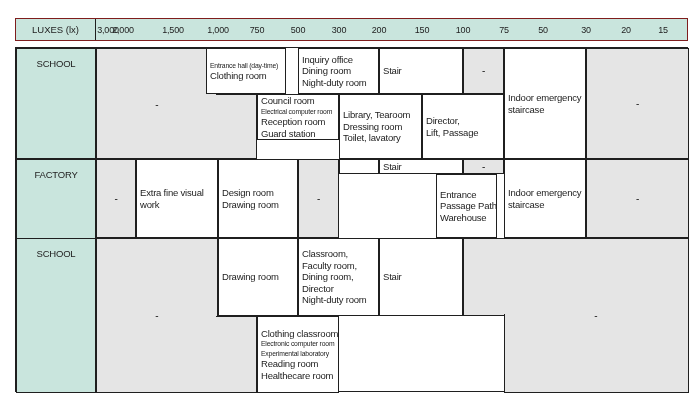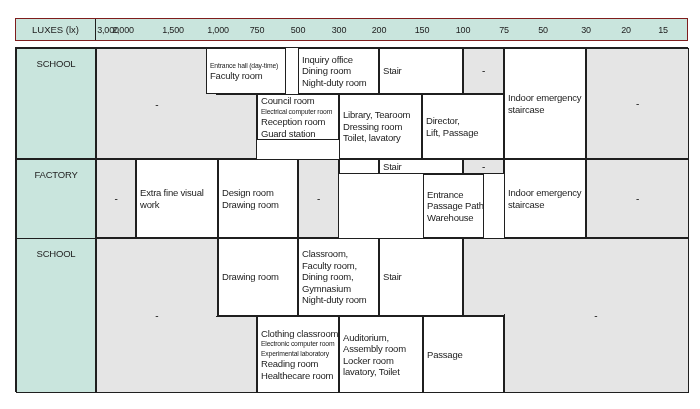--- a/index.html
+++ b/index.html
@@ -59,21 +59,21 @@
     <div class="cell teal rowlbl" style="left:0;top:190px;width:80px;height:155px">
       <span>SCHOOL</span>
     </div>
 
     <div class="cell gray" style="left:80px;top:0;width:122px;height:111px"></div>
     <div class="cell gray nb-l" style="left:200px;top:46px;width:41px;height:65px"></div>
     <span class="dashfloat" style="left:141px;top:56px">-</span>
 
     <div class="cell" style="left:190px;top:0;width:80px;height:46px">
       <div class="sm">Entrance hall (day-time)</div>
-      <div class="ln">Faculty room</div>
+      <div class="ln">Clothing room</div>
     </div>
 
     <div class="cell" style="left:282px;top:0;width:81px;height:46px">
       <div class="ln">Inquiry office</div>
       <div class="ln">Dining room</div>
       <div class="ln">Night-duty room</div>
     </div>
 
     <div class="cell" style="left:363px;top:0;width:84px;height:46px">
       <div class="ln">Stair</div>
@@ -132,21 +132,21 @@
 
     <div class="cell" style="left:363px;top:111px;width:84px;height:15px;line-height:10px">
       <div class="ln">Stair</div>
     </div>
 
     <div class="cell gray dashcell" style="left:447px;top:111px;width:41px;height:15px">
       <span>-</span>
     </div>
 
 
-    <div class="cell" style="left:407px;top:126px;width:61px;height:64px">
+    <div class="cell" style="left:420px;top:126px;width:61px;height:64px">
       <div class="ln">Entrance</div>
       <div class="ln">Passage Path</div>
       <div class="ln">Warehouse</div>
     </div>
 
     <div class="cell" style="left:488px;top:111px;width:82px;height:79px">
       <div class="ln">Indoor emergency</div>
       <div class="ln">staircase</div>
     </div>
 
@@ -159,45 +159,36 @@
     <span class="dashfloat" style="left:141px;top:267px">-</span>
 
     <div class="cell" style="left:202px;top:190px;width:80px;height:78px">
       <div class="ln">Drawing room</div>
     </div>
 
     <div class="cell" style="left:282px;top:190px;width:81px;height:78px">
       <div class="ln">Classroom,</div>
       <div class="ln">Faculty room,</div>
       <div class="ln">Dining room,</div>
-      <div class="ln">Gymnasium</div>
+      <div class="ln">Director</div>
       <div class="ln">Night-duty room</div>
     </div>
 
     <div class="cell" style="left:363px;top:190px;width:84px;height:78px">
       <div class="ln">Stair</div>
     </div>
 
     <div class="cell gray" style="left:447px;top:190px;width:226px;height:78px"></div>
     <div class="cell gray nb-t" style="left:488px;top:266px;width:185px;height:79px"></div>
     <span class="dashfloat" style="left:580px;top:267px">-</span>
 
     <div class="cell" style="left:241px;top:268px;width:82px;height:77px">
       <div class="ln">Clothing classroom,</div>
       <div class="sm">Electronic computer room</div>
       <div class="sm">Experimental laboratory</div>
       <div class="ln">Reading room</div>
       <div class="ln">Healthecare room</div>
     </div>
 
-    <div class="cell" style="left:323px;top:268px;width:84px;height:77px">
-      <div class="ln">Auditorium,</div>
-      <div class="ln">Assembly room</div>
-      <div class="ln">Locker room</div>
-      <div class="ln">lavatory, Toilet</div>
-    </div>
 
-    <div class="cell" style="left:407px;top:268px;width:81px;height:77px">
-      <div class="ln">Passage</div>
-    </div>
 
   </div>
 </div>
 
 </body></html>

